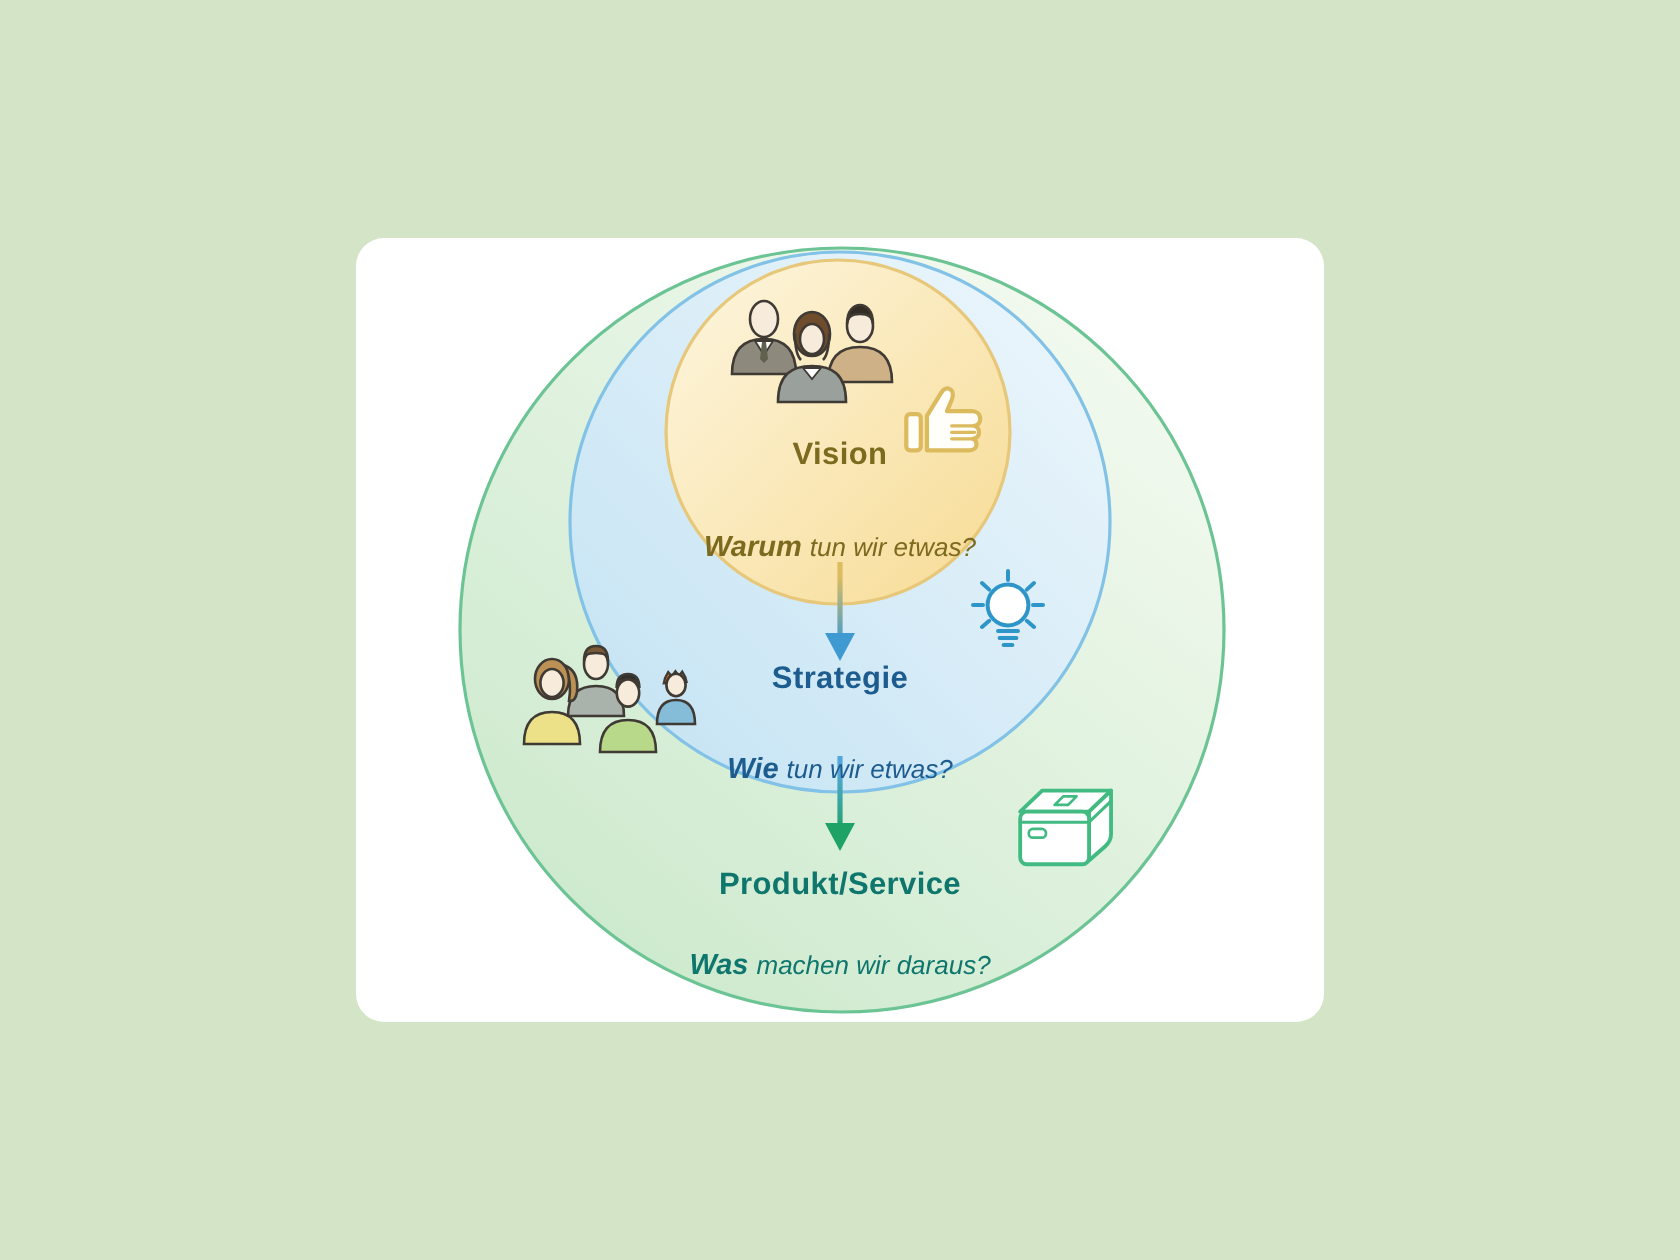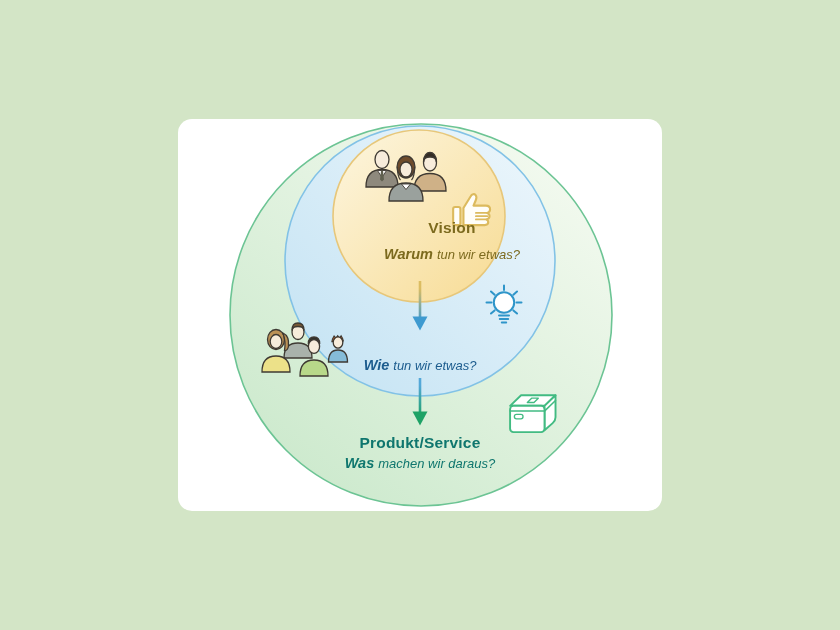--- a/index.html
+++ b/index.html
@@ -37,31 +37,32 @@
     font-size: 15.5px;
     letter-spacing: 0.2px;
   }
   .level-question {
     position: absolute;
     left: 0;
     width: 100%;
     text-align: center;
     font-style: italic;
     font-size: 13px;
+    margin-top: 20px;
   }
   .q-word { font-weight: bold; font-size: 14.5px; margin-right: 4px; }
 
   .t-vision    { top: 100px; }
   .q-vision    { top: 127px; }
   .t-strategie { top: 212px; }
   .q-strategie { top: 238px; }
   .t-produkt   { top: 315px; }
   .q-produkt   { top: 336px; }
 
-  .c-vision    { color: #7c6a1e; padding-left: 32px; }
+  .c-vision    { color: #7c6a1e; }
   .c-strategie { color: #1c5c8e; }
   .c-produkt   { color: #0f766e; }
 </style>
 </head>
 <body>
 
 <div class="page">
   <div class="card">
 
     <svg class="layers" width="484" height="392" viewBox="0 0 484 392">
@@ -177,20 +178,21 @@
         <path d="M25.5 7.5 h7 l-4.5 4.5 h-7 z" stroke-width="1.4"></path>
         <rect x="7.5" y="24.5" width="9" height="4.6" rx="2.2" stroke-width="1.4"></rect>
       </g>
     </svg>
 
     <div class="level-title t-vision c-vision">Vision</div>
     <div class="level-question q-vision c-vision">
       <span class="q-word">Warum</span><span>tun wir etwas?</span>
     </div>
 
+    <div class="level-title t-strategie c-strategie">Strategie</div>
     <div class="level-question q-strategie c-strategie">
       <span class="q-word">Wie</span><span>tun wir etwas?</span>
     </div>
 
     <div class="level-title t-produkt c-produkt">Produkt/Service</div>
     <div class="level-question q-produkt c-produkt">
       <span class="q-word">Was</span><span>machen wir daraus?</span>
     </div>
 
   </div>

